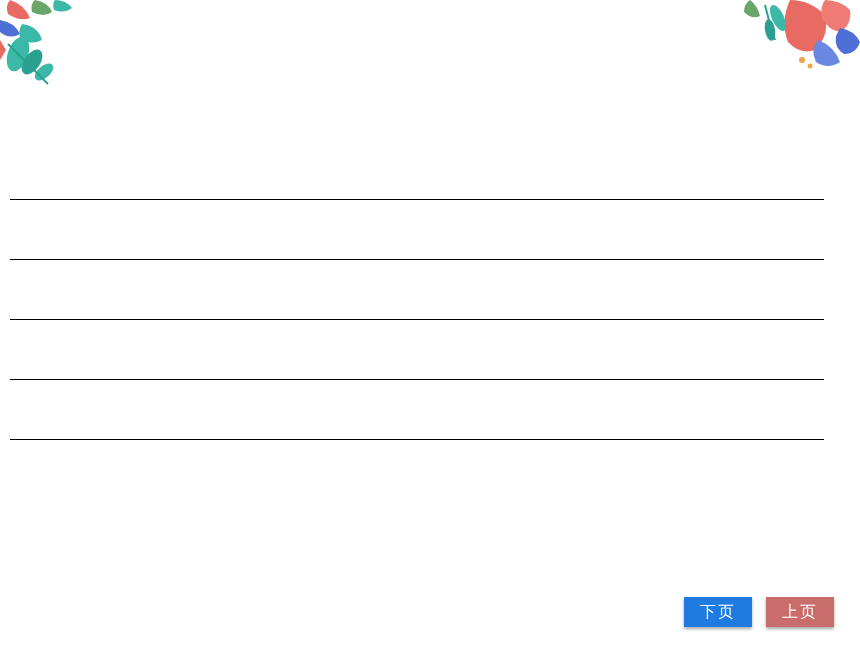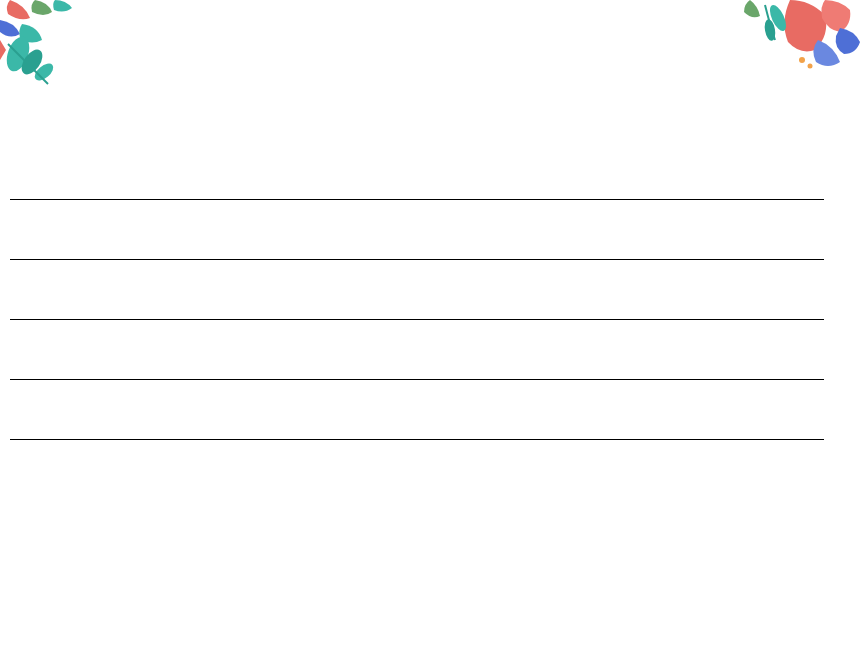--- a/index.html
+++ b/index.html
@@ -61,14 +61,18 @@
   </div>
 
   <div class="lines">
     <div class="rule"></div>
     <div class="rule"></div>
     <div class="rule"></div>
     <div class="rule"></div>
     <div class="rule" style="border-bottom-width:1px;"></div>
   </div>
 
+  <div class="nav">
+    <div class="btn btn-next">下页</div>
+    <div class="btn btn-prev">上页</div>
+  </div>
 
 </div>
 
 </body></html>

